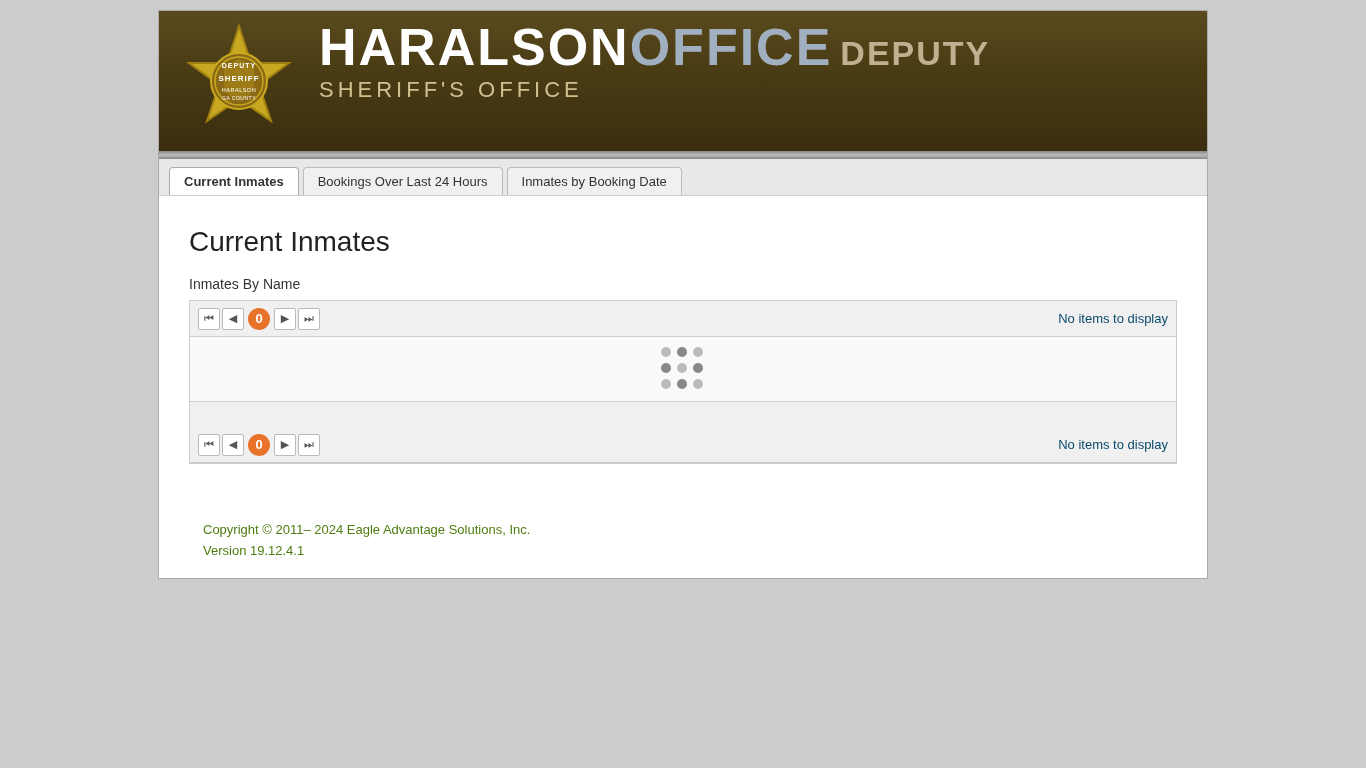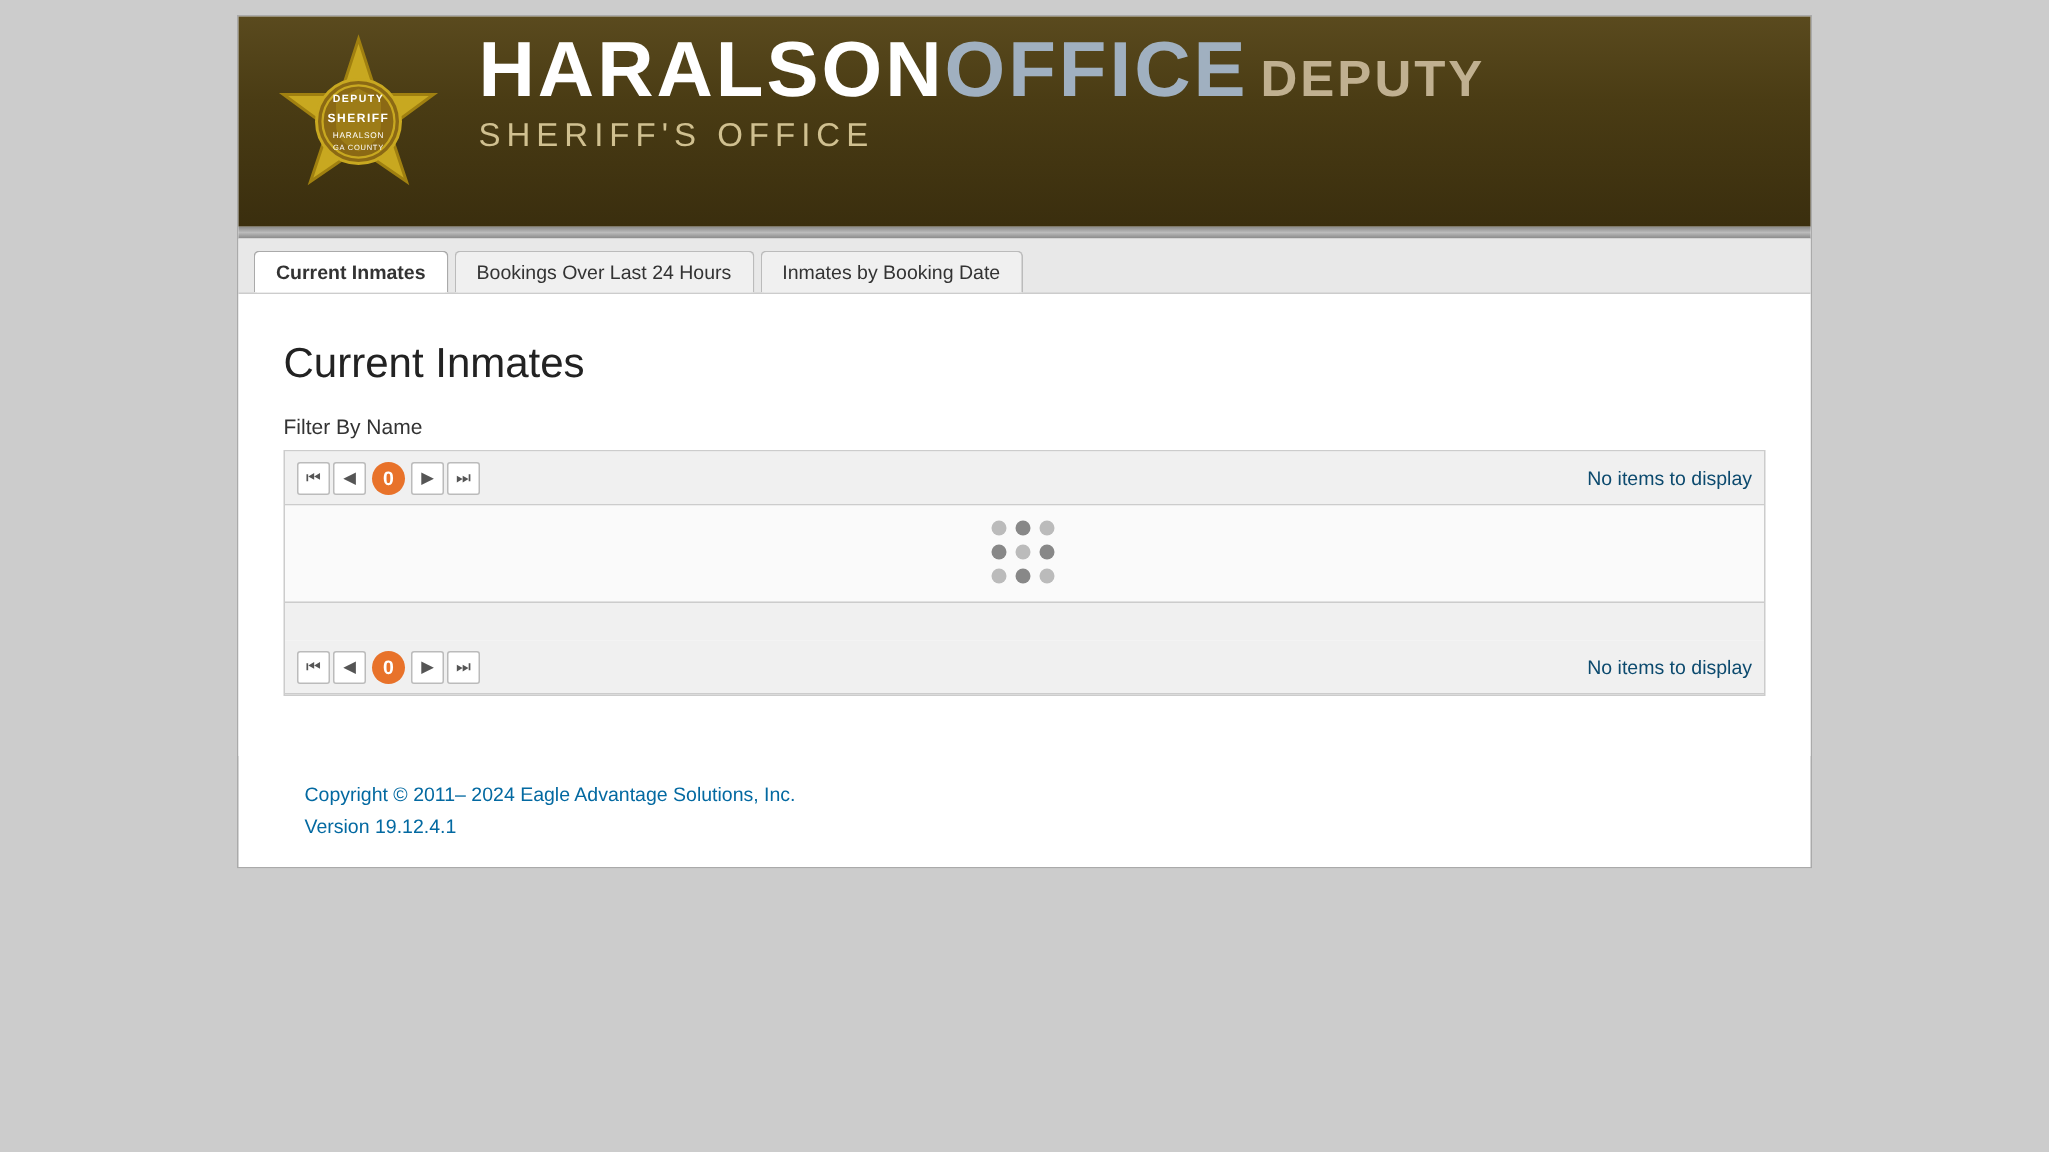--- a/index.html
+++ b/index.html
@@ -188,21 +188,21 @@
       align-items: center;
       justify-content: center;
       background: #fafafa;
       padding: 10px;
     }
 
     
     #footer {
       padding: 16px 44px;
       font-size: 13px;
-      color: #0369a1;
+      color: #4d7c0f;
       line-height: 1.6;
     }
 
     
     .dots-container {
       display: grid;
       grid-template-columns: repeat(3, 12px);
       grid-template-rows: repeat(3, 12px);
       gap: 4px;
     }
@@ -253,21 +253,21 @@
   <div id="header-stripe"></div>
 
   <div id="tabs">
     <div class="tab active">Current Inmates</div>
     <div class="tab">Bookings Over Last 24 Hours</div>
     <div class="tab">Inmates by Booking Date</div>
   </div>
 
   <div id="main-content">
     <h1 id="page-title">Current Inmates</h1>
-    <p id="filter-label">Filter By Name</p>
+    <p id="filter-label">Inmates By Name</p>
 
     <div id="grid-container">
       <div class="grid-toolbar">
         <div class="pager-controls">
           <button class="pager-btn">⏮</button>
           <button class="pager-btn">◀</button>
           <div class="pager-count">0</div>
           <button class="pager-btn">▶</button>
           <button class="pager-btn">⏭</button>
         </div>

